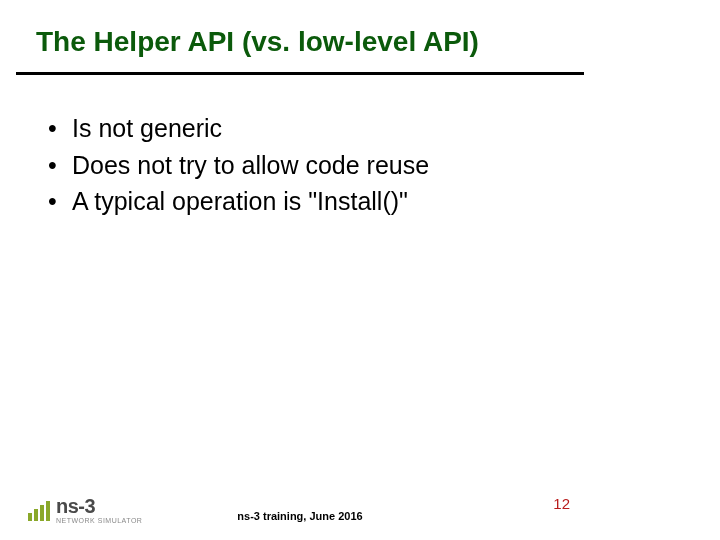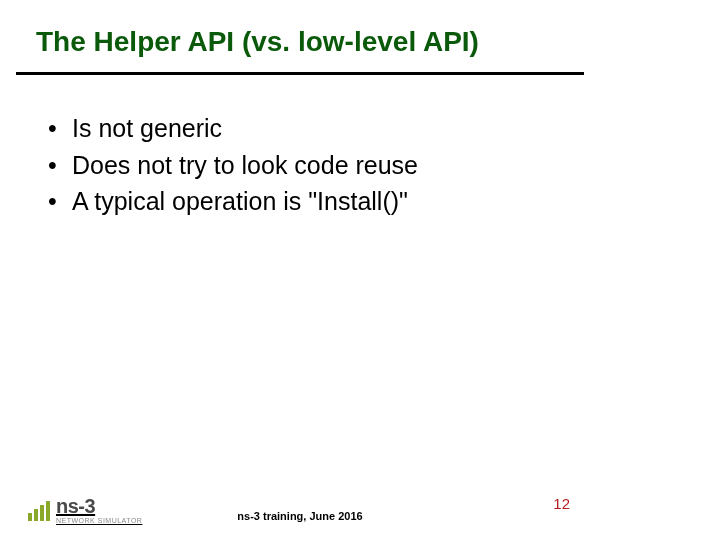--- a/index.html
+++ b/index.html
@@ -102,21 +102,20 @@
     background: #8aa82a;
   }
   .logo-bars span:nth-child(1){height:8px;}
   .logo-bars span:nth-child(2){height:12px;}
   .logo-bars span:nth-child(3){height:16px;}
   .logo-bars span:nth-child(4){height:20px;}
   .logo-text {
     display: flex;
     flex-direction: column;
     line-height: 1;
-    text-decoration: underline;
   }
   .logo-main {
     font-size: 20px;
     font-weight: bold;
     color: #4a4a4a;
     letter-spacing: -0.5px;
   }
   .logo-sub {
     font-size: 7px;
     letter-spacing: 0.5px;
@@ -128,21 +127,21 @@
 <body>
 
 <div class="slide">
 
   <div class="title">The Helper API (vs. low-level API)</div>
   <div class="title-rule"></div>
 
   <div class="body">
     <ul>
       <li><span>Is not generic</span></li>
-      <li><span>Does not try to look code reuse</span></li>
+      <li><span>Does not try to allow code reuse</span></li>
       <li><span>A typical operation is "Install()"</span></li>
     </ul>
   </div>
 
   <div class="logo">
     <div class="logo-bars">
       <span></span>
         <span></span>
         <span></span>
         <span></span>

